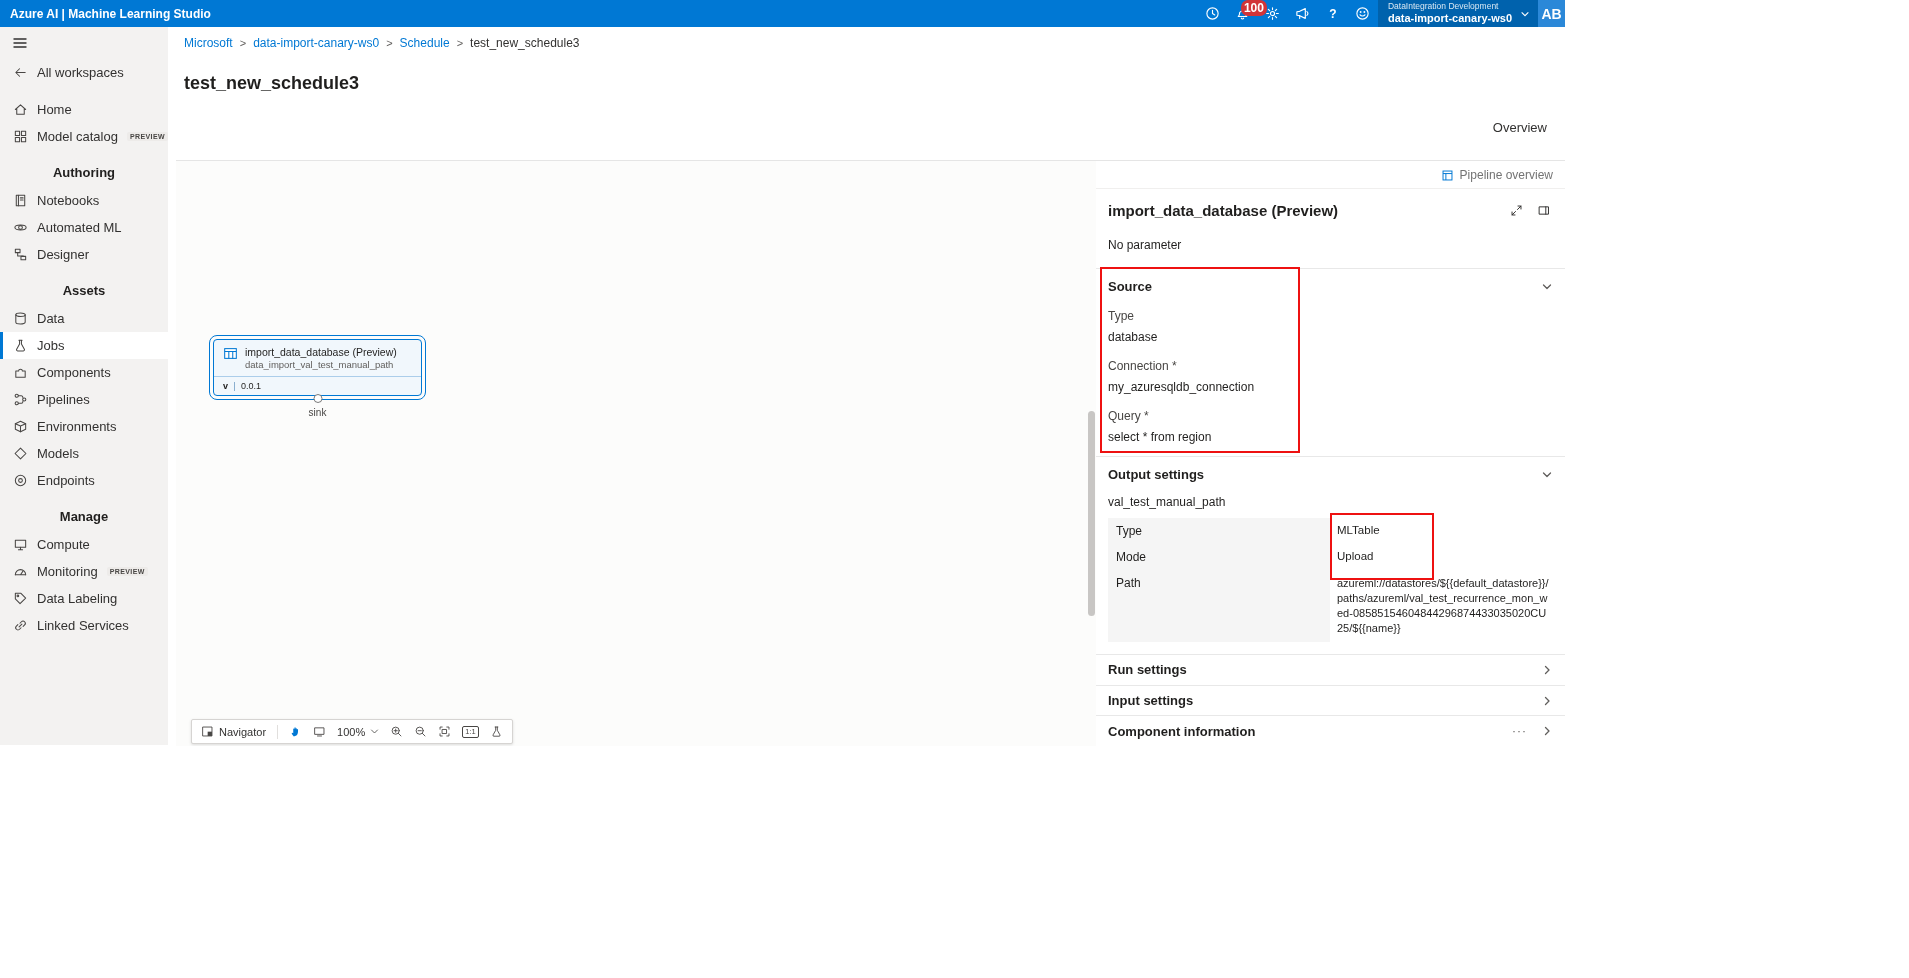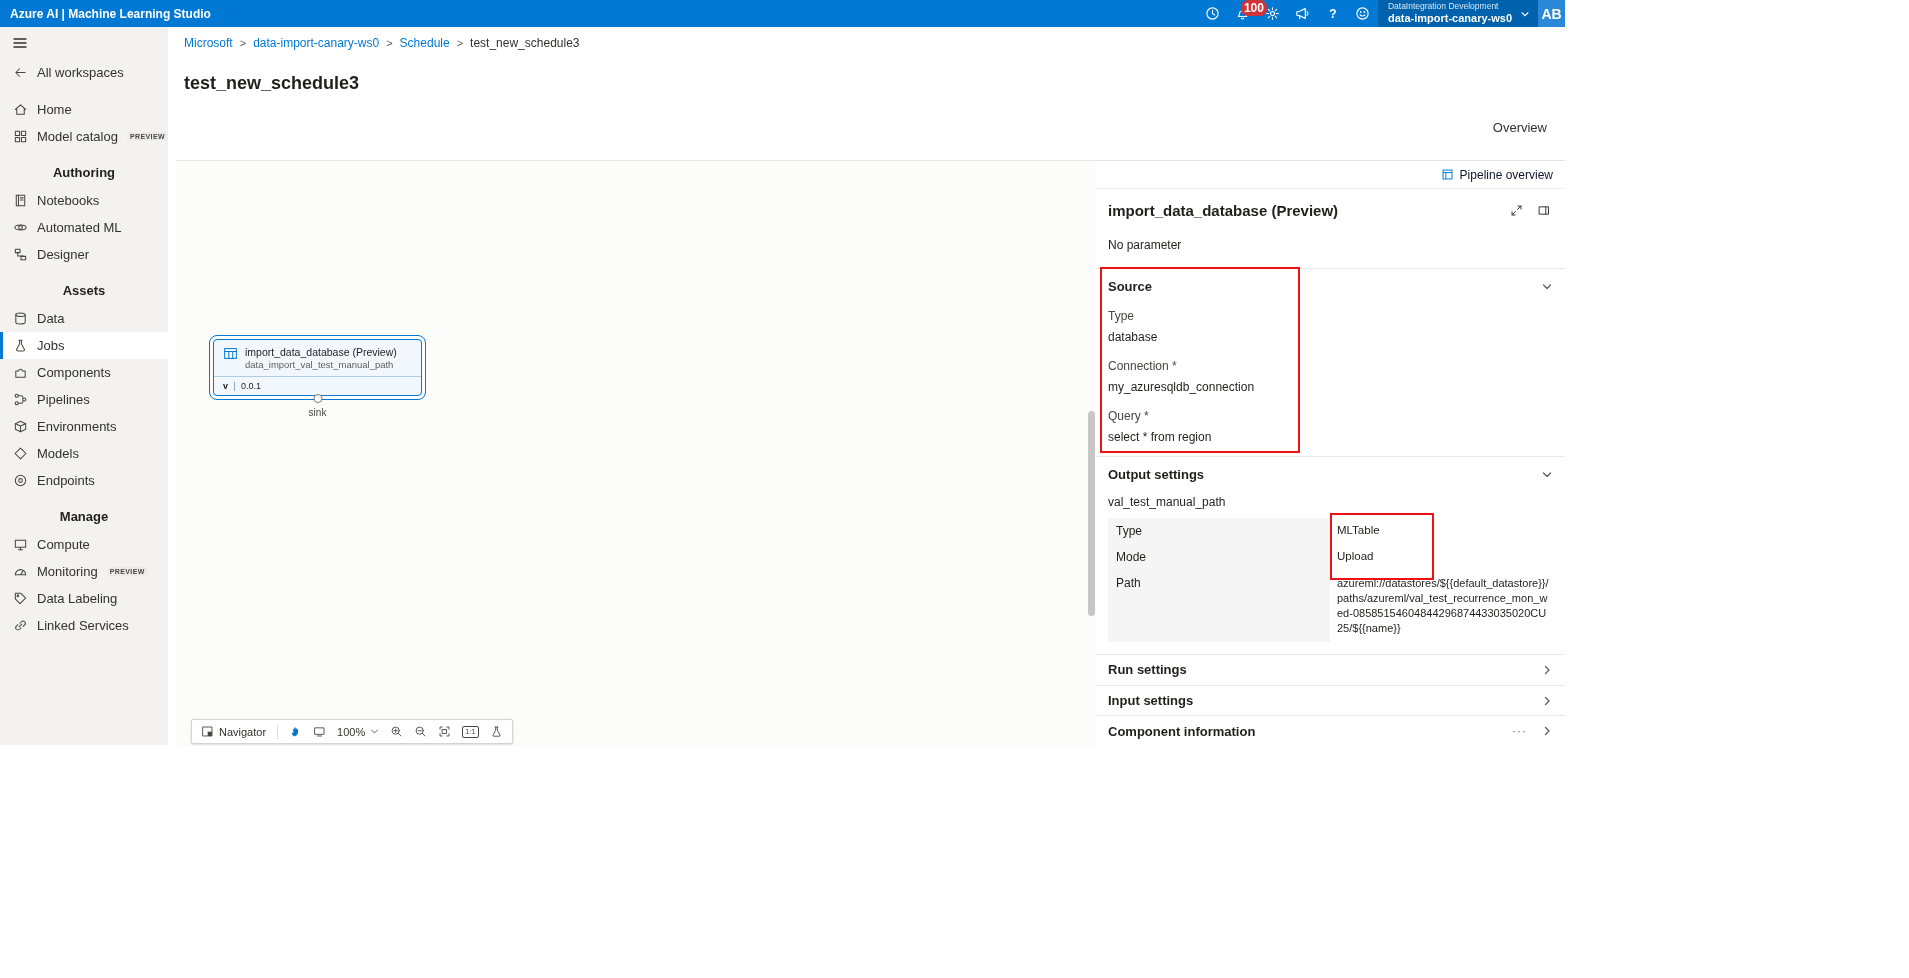--- a/index.html
+++ b/index.html
@@ -69,21 +69,21 @@
   
   .cv-toolbar{position:absolute;left:15px;bottom:2px;height:23px;background:#fff;border:1px solid #d6d4d2;border-radius:2px;box-shadow:0 1px 3px rgba(0,0,0,.13);display:flex;align-items:center;gap:11px;padding:0 9px;}
   .cv-toolbar svg{stroke:#484644;fill:none;stroke-width:1.1;stroke-linecap:round;stroke-linejoin:round;}
   .cv-item{display:flex;align-items:center;gap:5px;font-size:11px;color:#323130;cursor:pointer;}
   .cv-sep{width:1px;height:14px;background:#e1dfdd;}
   .ratio-box{font-size:7.5px;border:1px solid #484644;border-radius:2px;padding:0 2px;line-height:10px;color:#484644;}
 
   
   .panel{width:469px;background:#fff;position:relative;display:flex;flex-direction:column;}
   .pov-row{height:31px;display:flex;align-items:center;justify-content:flex-end;padding:0 12px;border-bottom:1px solid #f0efee;}
-  .pov{display:flex;align-items:flex-start;gap:6px;font-size:12px;color:#0f172a;cursor:pointer;}
+  .pov{display:flex;align-items:flex-end;gap:6px;font-size:12px;color:#737373;cursor:pointer;}
   .pov svg{stroke:#0078d4;fill:none;stroke-width:1.2;}
   .ptitle-row{display:flex;align-items:center;justify-content:space-between;padding:13px 12px 0 12px;}
   .ptitle{font-size:15px;font-weight:bold;color:#201f1e;}
   .picon{cursor:pointer;padding:2px;}
   .picon svg{stroke:#323130;fill:none;stroke-width:1.2;stroke-linecap:round;stroke-linejoin:round;}
   .pnoparam{font-size:12px;color:#201f1e;padding:19px 12px 16px 12px;}
   .psection{border-top:1px solid #e8e8e8;padding:10px 12px 12px 12px;position:relative;}
   .psec-head{display:flex;align-items:center;justify-content:space-between;cursor:pointer;}
   .psec-title{font-size:13px;font-weight:bold;color:#201f1e;}
   .chev svg{stroke:#605e5c;fill:none;stroke-width:1.3;stroke-linecap:round;stroke-linejoin:round;}

